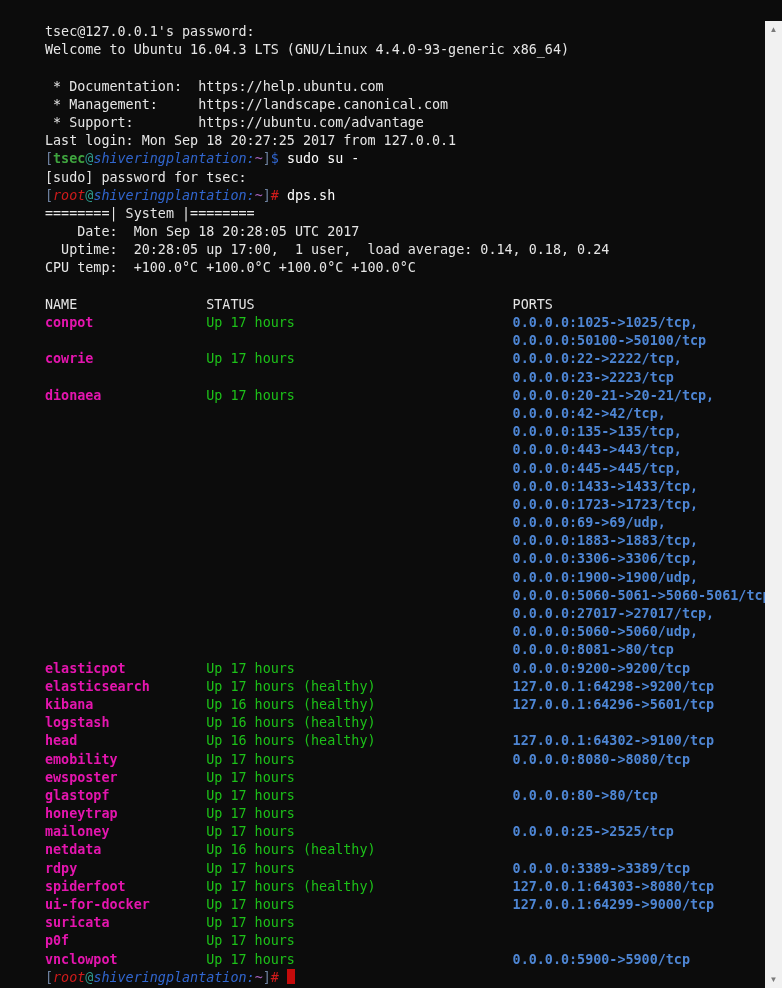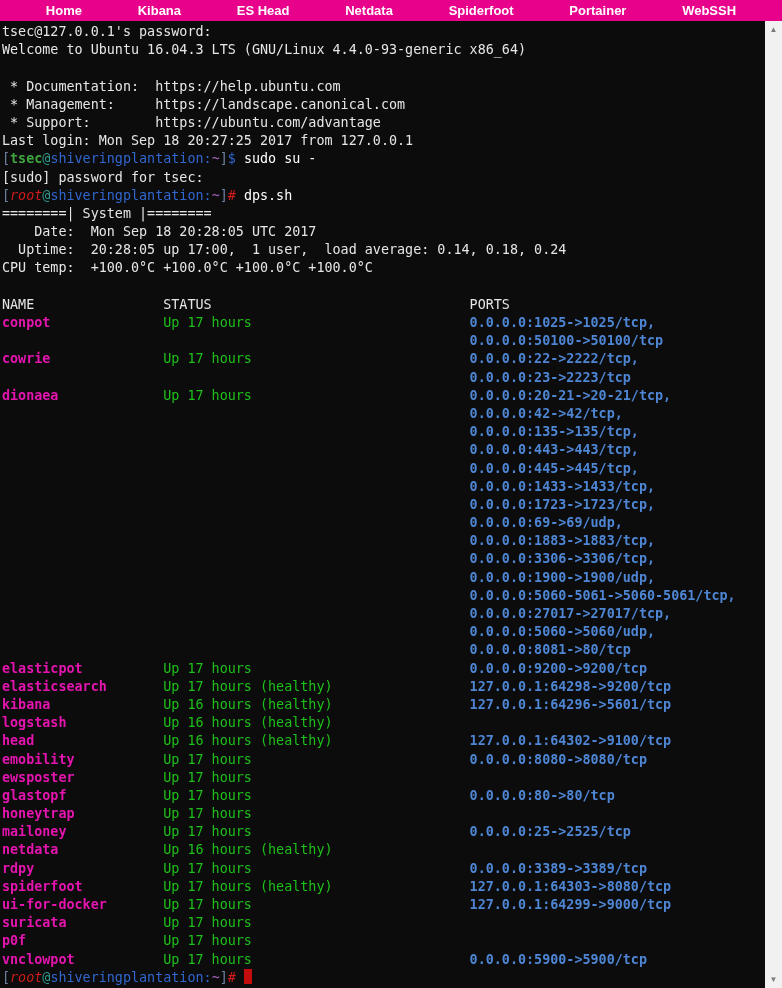--- a/index.html
+++ b/index.html
@@ -24,32 +24,32 @@
 
   
   .terminal {
     position: absolute; top: 21px; left: 0; width: 765px; height: 967px;
     background: var(--term-bg);
     padding: 2px 0 0 2px;
     font-size: 13.4px; line-height: 18.2px;
     white-space: pre; overflow: hidden;
     cursor: text;
   }
-  .line { height: 18.2px; white-space: pre; }
+  .line { height: 18.2px; white-space: pre; margin-left: 43px; }
 
   .fg      { color: var(--fg); }
   .cmd     { color: var(--cmd); font-weight: normal; }
   .tname   { color: var(--magenta); font-weight: bold; text-align: center; }
   .tstatus { color: var(--green); font-weight: normal; }
   .tports  { color: var(--blue); font-weight: bold; }
   .bracket { color: var(--bracket); }
   .ugreen  { color: var(--ugreen); font-weight: bold; }
   .ured    { color: var(--ured); font-style: italic; }
   .at      { color: var(--at); }
-  .host    { color: var(--host); }
+  .host    { color: var(--host); font-style: italic; }
   .tilde   { color: var(--tilde); }
   .dollar  { color: var(--host); }
   .hash    { color: var(--ured); }
 
   .cursor {
     display: inline-block; width: 8px; height: 15px;
     background: var(--cursor); vertical-align: -2px;
   }
 
   
@@ -63,29 +63,20 @@
     width: 17px; height: 17px; border: none; background: var(--scroll-track);
     color: var(--scroll-arrow); font-size: 8px; line-height: 17px;
     text-align: center; cursor: pointer; padding: 0;
   }
 </style>
 </head>
 <body>
 
 <div class="app">
 
-  <nav class="nav" id="nav-items">
-      <a>Home</a>
-      <a>Kibana</a>
-      <a>ES Head</a>
-      <a>Netdata</a>
-      <a>Spiderfoot</a>
-      <a>Portainer</a>
-      <a>WebSSH</a>
-    </nav>
 
   <div class="terminal" id="terminal"><div class="line"><span class="fg">tsec@127.0.0.1's password:</span></div><div class="line"><span class="fg">Welcome to Ubuntu 16.04.3 LTS (GNU/Linux 4.4.0-93-generic x86_64)</span></div><div class="line">&nbsp;</div><div class="line"><span class="fg"> * Documentation:  https://help.ubuntu.com</span></div><div class="line"><span class="fg"> * Management:     https://landscape.canonical.com</span></div><div class="line"><span class="fg"> * Support:        https://ubuntu.com/advantage</span></div><div class="line"><span class="fg">Last login: Mon Sep 18 20:27:25 2017 from 127.0.0.1</span></div><div class="line"><span class="bracket">[</span><span class="ugreen">tsec</span><span class="at">@</span><span class="host">shiveringplantation:</span><span class="tilde">~</span><span class="bracket">]</span><span class="dollar">$ </span><span class="cmd">sudo su -</span></div><div class="line"><span class="fg">[sudo] password for tsec:</span></div><div class="line"><span class="bracket">[</span><span class="ured">root</span><span class="at">@</span><span class="host">shiveringplantation:</span><span class="tilde">~</span><span class="bracket">]</span><span class="hash"># </span><span class="cmd">dps.sh</span></div><div class="line"><span class="fg">========| System |========</span></div><div class="line"><span class="fg">    Date:  Mon Sep 18 20:28:05 UTC 2017</span></div><div class="line"><span class="fg">  Uptime:  20:28:05 up 17:00,  1 user,  load average: 0.14, 0.18, 0.24</span></div><div class="line"><span class="fg">CPU temp:  +100.0°C +100.0°C +100.0°C +100.0°C</span></div><div class="line">&nbsp;</div><div class="line"><span class="fg">NAME                STATUS                                PORTS</span></div><div class="line"><span class="tname">conpot              </span><span class="tstatus">Up 17 hours                           </span><span class="tports">0.0.0.0:1025-&gt;1025/tcp,</span></div><div class="line"><span class="fg">                                                          </span><span class="tports">0.0.0.0:50100-&gt;50100/tcp</span></div><div class="line"><span class="tname">cowrie              </span><span class="tstatus">Up 17 hours                           </span><span class="tports">0.0.0.0:22-&gt;2222/tcp,</span></div><div class="line"><span class="fg">                                                          </span><span class="tports">0.0.0.0:23-&gt;2223/tcp</span></div><div class="line"><span class="tname">dionaea             </span><span class="tstatus">Up 17 hours                           </span><span class="tports">0.0.0.0:20-21-&gt;20-21/tcp,</span></div><div class="line"><span class="fg">                                                          </span><span class="tports">0.0.0.0:42-&gt;42/tcp,</span></div><div class="line"><span class="fg">                                                          </span><span class="tports">0.0.0.0:135-&gt;135/tcp,</span></div><div class="line"><span class="fg">                                                          </span><span class="tports">0.0.0.0:443-&gt;443/tcp,</span></div><div class="line"><span class="fg">                                                          </span><span class="tports">0.0.0.0:445-&gt;445/tcp,</span></div><div class="line"><span class="fg">                                                          </span><span class="tports">0.0.0.0:1433-&gt;1433/tcp,</span></div><div class="line"><span class="fg">                                                          </span><span class="tports">0.0.0.0:1723-&gt;1723/tcp,</span></div><div class="line"><span class="fg">                                                          </span><span class="tports">0.0.0.0:69-&gt;69/udp,</span></div><div class="line"><span class="fg">                                                          </span><span class="tports">0.0.0.0:1883-&gt;1883/tcp,</span></div><div class="line"><span class="fg">                                                          </span><span class="tports">0.0.0.0:3306-&gt;3306/tcp,</span></div><div class="line"><span class="fg">                                                          </span><span class="tports">0.0.0.0:1900-&gt;1900/udp,</span></div><div class="line"><span class="fg">                                                          </span><span class="tports">0.0.0.0:5060-5061-&gt;5060-5061/tcp,</span></div><div class="line"><span class="fg">                                                          </span><span class="tports">0.0.0.0:27017-&gt;27017/tcp,</span></div><div class="line"><span class="fg">                                                          </span><span class="tports">0.0.0.0:5060-&gt;5060/udp,</span></div><div class="line"><span class="fg">                                                          </span><span class="tports">0.0.0.0:8081-&gt;80/tcp</span></div><div class="line"><span class="tname">elasticpot          </span><span class="tstatus">Up 17 hours                           </span><span class="tports">0.0.0.0:9200-&gt;9200/tcp</span></div><div class="line"><span class="tname">elasticsearch       </span><span class="tstatus">Up 17 hours (healthy)                 </span><span class="tports">127.0.0.1:64298-&gt;9200/tcp</span></div><div class="line"><span class="tname">kibana              </span><span class="tstatus">Up 16 hours (healthy)                 </span><span class="tports">127.0.0.1:64296-&gt;5601/tcp</span></div><div class="line"><span class="tname">logstash            </span><span class="tstatus">Up 16 hours (healthy)                 </span></div><div class="line"><span class="tname">head                </span><span class="tstatus">Up 16 hours (healthy)                 </span><span class="tports">127.0.0.1:64302-&gt;9100/tcp</span></div><div class="line"><span class="tname">emobility           </span><span class="tstatus">Up 17 hours                           </span><span class="tports">0.0.0.0:8080-&gt;8080/tcp</span></div><div class="line"><span class="tname">ewsposter           </span><span class="tstatus">Up 17 hours                           </span></div><div class="line"><span class="tname">glastopf            </span><span class="tstatus">Up 17 hours                           </span><span class="tports">0.0.0.0:80-&gt;80/tcp</span></div><div class="line"><span class="tname">honeytrap           </span><span class="tstatus">Up 17 hours                           </span></div><div class="line"><span class="tname">mailoney            </span><span class="tstatus">Up 17 hours                           </span><span class="tports">0.0.0.0:25-&gt;2525/tcp</span></div><div class="line"><span class="tname">netdata             </span><span class="tstatus">Up 16 hours (healthy)                 </span></div><div class="line"><span class="tname">rdpy                </span><span class="tstatus">Up 17 hours                           </span><span class="tports">0.0.0.0:3389-&gt;3389/tcp</span></div><div class="line"><span class="tname">spiderfoot          </span><span class="tstatus">Up 17 hours (healthy)                 </span><span class="tports">127.0.0.1:64303-&gt;8080/tcp</span></div><div class="line"><span class="tname">ui-for-docker       </span><span class="tstatus">Up 17 hours                           </span><span class="tports">127.0.0.1:64299-&gt;9000/tcp</span></div><div class="line"><span class="tname">suricata            </span><span class="tstatus">Up 17 hours                           </span></div><div class="line"><span class="tname">p0f                 </span><span class="tstatus">Up 17 hours                           </span></div><div class="line"><span class="tname">vnclowpot           </span><span class="tstatus">Up 17 hours                           </span><span class="tports">0.0.0.0:5900-&gt;5900/tcp</span></div><div class="line"><span class="bracket">[</span><span class="ured">root</span><span class="at">@</span><span class="host">shiveringplantation:</span><span class="tilde">~</span><span class="bracket">]</span><span class="hash"># </span><span class="cursor"></span></div></div>
 
   <div class="scrollbar">
     <button class="scroll-btn"><span>▲</span></button>
     <button class="scroll-btn"><span>▼</span></button>
   </div>
 
 </div>
 

